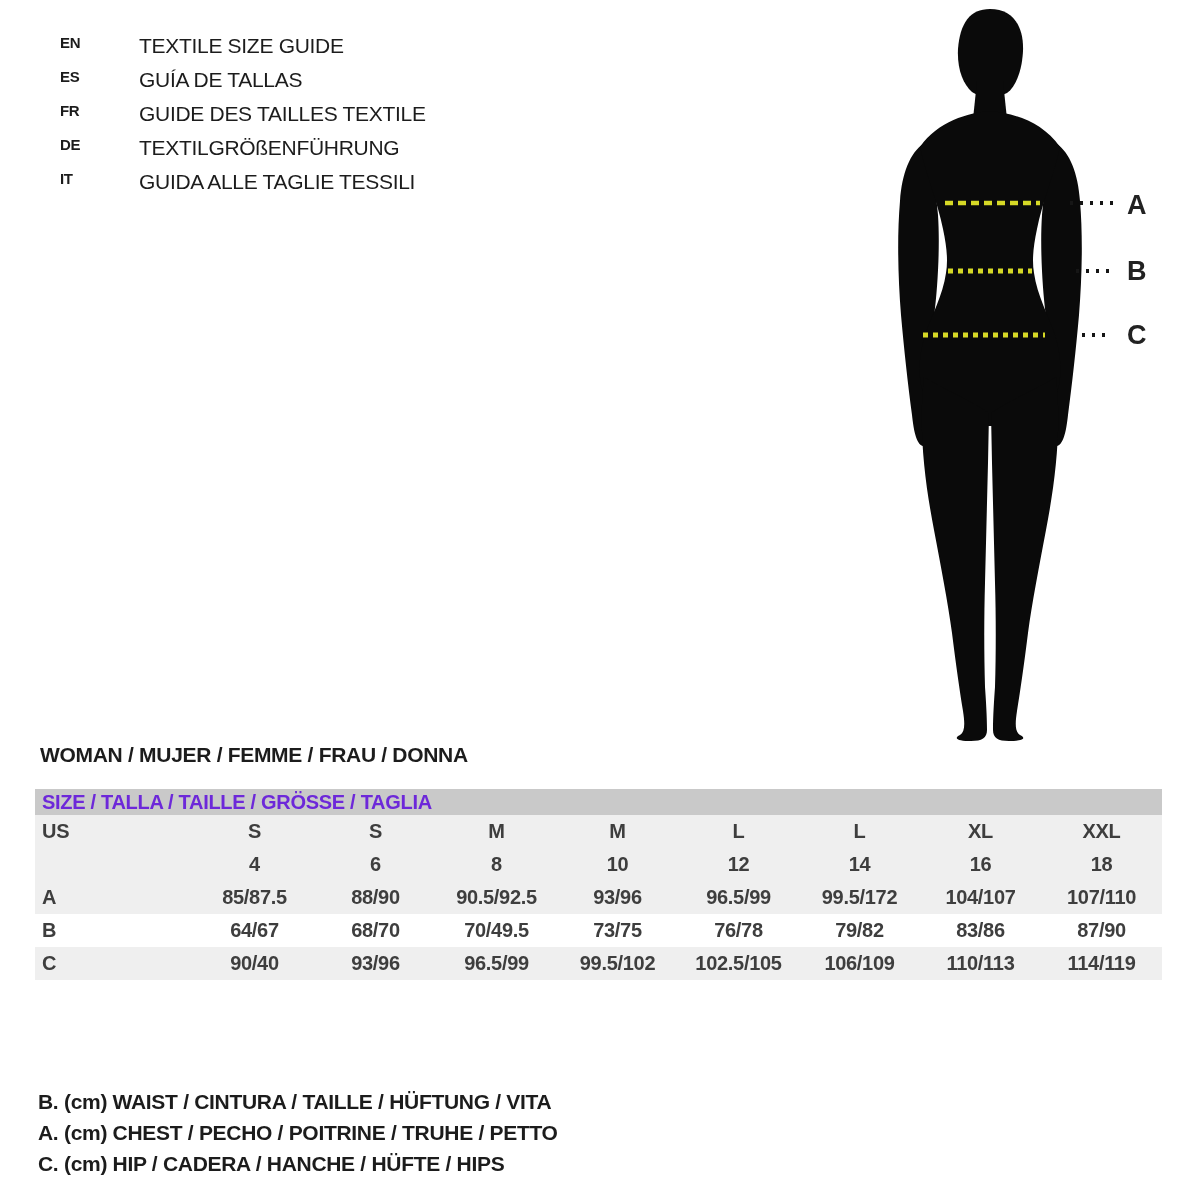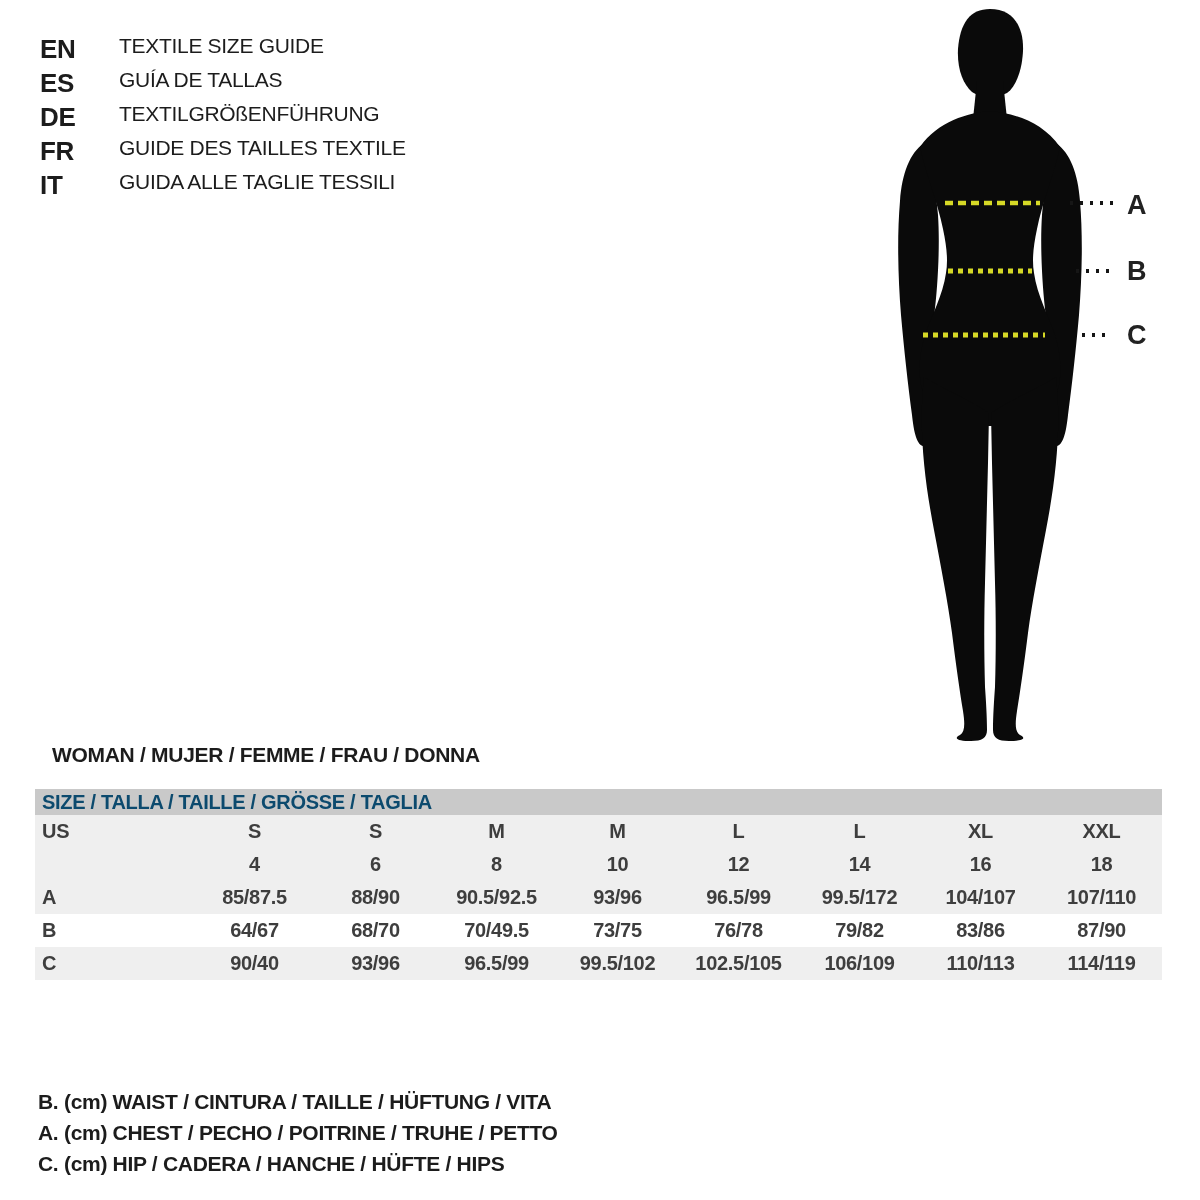--- a/index.html
+++ b/index.html
@@ -11,56 +11,56 @@
     color: #1c1c1c;
     overflow: hidden;
     --header-bg: #c9c9c9;
     --stripe-bg: #efefef;
   }
 
   
   .lang-block { position: absolute; left: 40px; top: 34px; }
   .lang-row { display: flex; height: 34px; align-items: flex-start; }
   .lang-code {
-    width: 79px; font-size: 26px; font-weight: 700; letter-spacing: -0.3px;
+    width: 79px; font-size: 15px; font-weight: 700; letter-spacing: -0.3px; margin-left: 20px;
   }
   .lang-label {
     font-size: 21px; font-weight: 400; letter-spacing: -0.3px; white-space: nowrap;
   }
 
   
   .figure-wrap { position: absolute; left: 880px; top: 5px; width: 250px; height: 737px; }
   .figure-wrap svg { display: block; width: 250px; height: 737px; }
   .measure-label {
     position: absolute; left: 1127px; width: 40px;
     font-size: 27px; font-weight: 600; color: #222; letter-spacing: 0;
   }
   .measure-label.a { top: 190px; }
   .measure-label.b { top: 256px; }
   .measure-label.c { top: 320px; }
 
   
   .section-title {
-    position: absolute; left: 52px; top: 743px;
+    position: absolute; left: 40px; top: 743px;
     font-size: 21px; font-weight: 700; letter-spacing: -0.3px; white-space: nowrap;
   }
 
   
   table.size-table {
     position: absolute; left: 35px; top: 789px; width: 1127px;
     border-collapse: collapse; table-layout: fixed;
   }
   table.size-table td {
     font-size: 20px; font-weight: 700; color: #3e3e3e;
     text-align: center; vertical-align: middle;
     padding: 0; letter-spacing: -0.3px;
   }
   .size-table .header-row td {
     height: 26px; background: var(--header-bg);
-    text-align: left; padding-left: 7px; color: #0c4a6e; font-size: 20px;
+    text-align: left; padding-left: 7px; color: #6d28d9; font-size: 20px;
   }
   .size-table tbody td { height: 33px; }
   .size-table td.row-label { text-align: left; padding-left: 7px; }
   .size-table tr.striped td { background: var(--stripe-bg); }
 
   
   .legend-block { position: absolute; left: 38px; top: 1090px; }
   .legend-line {
     height: 31px; font-size: 21px; font-weight: 700; letter-spacing: -0.3px; white-space: nowrap;
   }
@@ -71,26 +71,26 @@
 <div class="lang-block">
   <div class="lang-row">
     <span class="lang-code">EN</span>
     <span class="lang-label">TEXTILE SIZE GUIDE</span>
   </div>
   <div class="lang-row">
     <span class="lang-code">ES</span>
     <span class="lang-label">GUÍA DE TALLAS</span>
   </div>
   <div class="lang-row">
+    <span class="lang-code">FR</span>
+    <span class="lang-label">GUIDE DES TAILLES TEXTILE</span>
+  </div>
+  <div class="lang-row">
     <span class="lang-code">DE</span>
     <span class="lang-label">TEXTILGRÖßENFÜHRUNG</span>
-  </div>
-  <div class="lang-row">
-    <span class="lang-code">FR</span>
-    <span class="lang-label">GUIDE DES TAILLES TEXTILE</span>
   </div>
   <div class="lang-row">
     <span class="lang-code">IT</span>
     <span class="lang-label">GUIDA ALLE TAGLIE TESSILI</span>
   </div>
 </div>
 
 <div class="figure-wrap">
   <svg viewBox="0 0 250 737" xmlns="http://www.w3.org/2000/svg">
     <g class="sil-fill">

